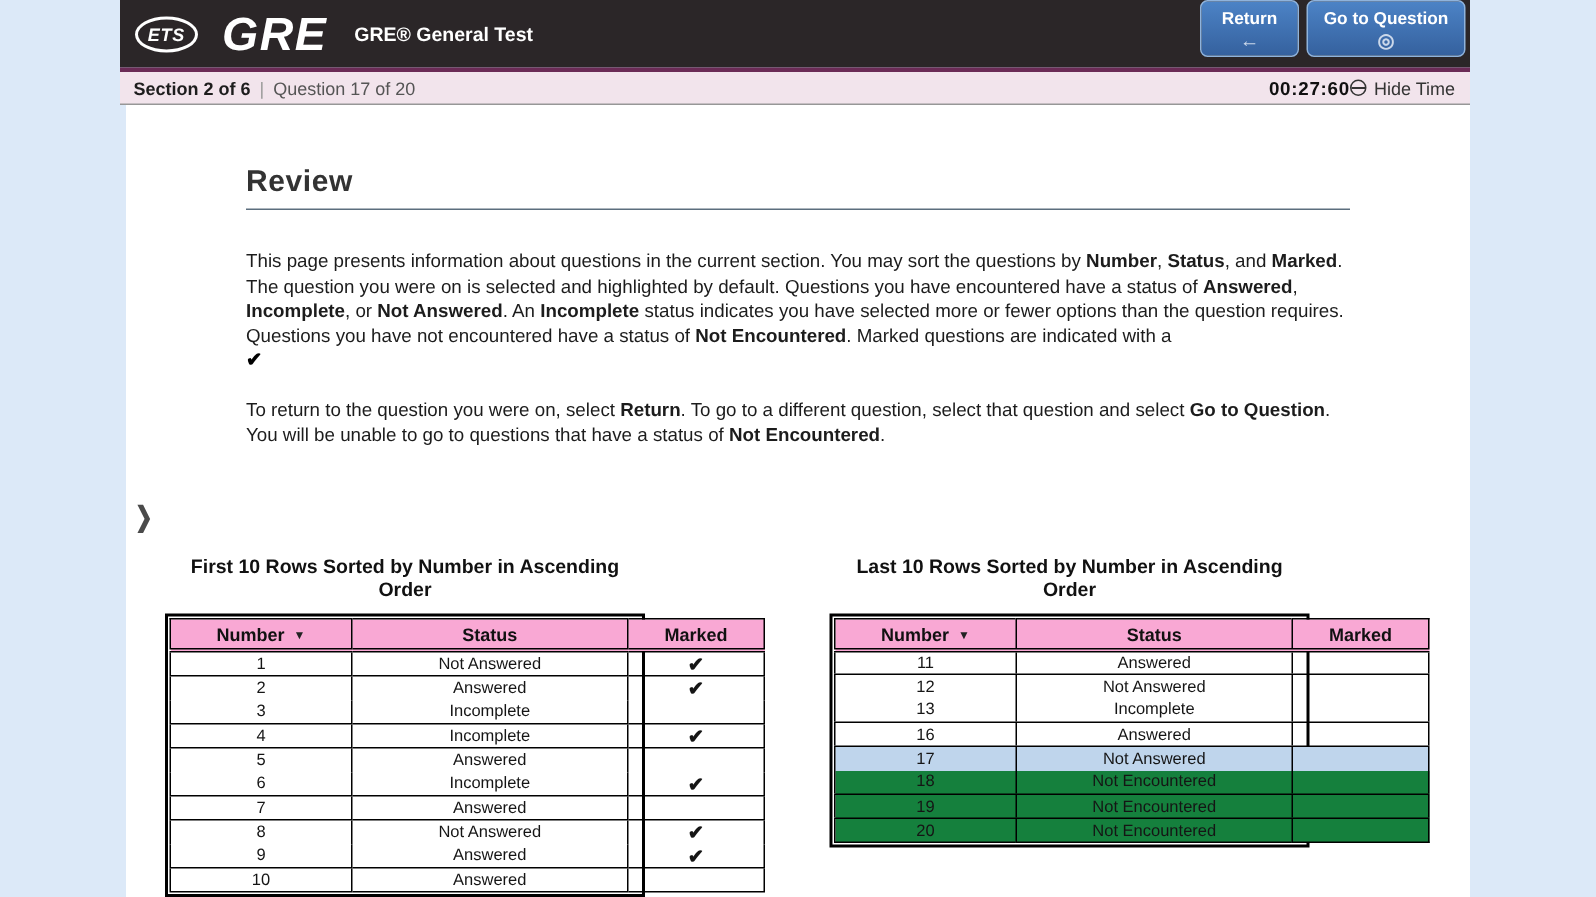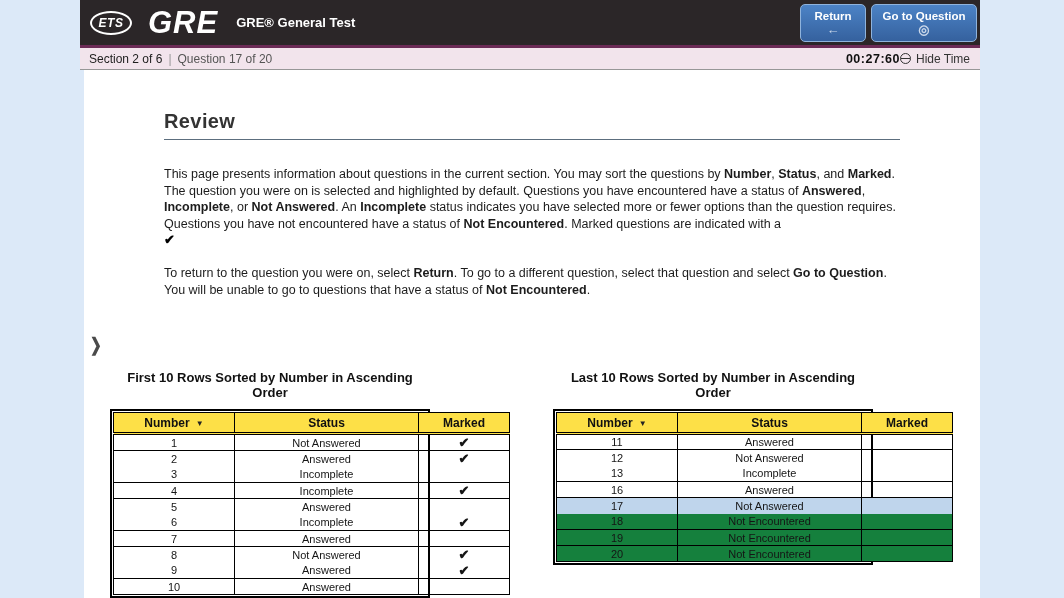--- a/index.html
+++ b/index.html
@@ -2,36 +2,36 @@
 <html><head>
 <meta charset="utf-8">
 <style>
   * { box-sizing: border-box; margin: 0; padding: 0; }
   html,body { width:1064px; height:598px; overflow:hidden; }
   body { background:#DCE9F8; font-family:"Liberation Sans", sans-serif; position:relative; }
 
   .window { position:absolute; left:80px; top:0; width:900px; height:598px; }
 
   
-  .topbar { height:45px; background:#2B2628; display:flex; align-items:center; justify-content:space-between; padding:0 3px 0 10px; }
+  .topbar { height:45px; background:#2B2628; display:flex; justify-content:space-between; padding:0 3px 0 10px; }
   .brand { display:flex; align-items:center; }
   .ets-oval { width:42px; height:24px; border:2px solid #fff; border-radius:50%; display:flex; align-items:center; justify-content:center; color:#fff; font-style:italic; font-weight:bold; font-size:12px; letter-spacing:0.5px; }
   .gre-mark { color:#fff; font-size:31px; font-weight:bold; font-style:italic; margin-left:16px; letter-spacing:1px; }
   .product { color:#fff; font-size:13px; font-weight:bold; margin-left:18px; }
   .topbar-buttons { display:flex; gap:5px; }
   .nav-btn { width:66px; height:38px; background:linear-gradient(#4C83C6,#35619E); border:1px solid #8FB3DC; border-radius:5px; color:#fff; font-weight:bold; font-size:11.5px; display:flex; flex-direction:column; align-items:center; justify-content:center; line-height:14px; cursor:pointer; font-family:inherit; }
   .nav-btn.wide { width:106px; }
   .btn-icon { color:#CBD8EA; font-size:13px; font-weight:bold; line-height:13px; }
 
   .accent-line { height:3px; background:#6B2B56; }
 
   
   .infobar { height:22px; background:#F2E4EC; border-bottom:1px solid #979797; display:flex; justify-content:space-between; align-items:center; padding:0 10px 0 9px; font-size:12px; }
   .infobar-left { display:flex; align-items:center; }
-  .section { font-weight:normal; color:#1d1d1d; }
+  .section { font-weight:bold; color:#1d1d1d; }
   .sep { color:#999; margin:0 6px; }
   .question { color:#555; }
   .infobar-right { display:flex; align-items:center; }
   .timer { font-weight:bold; color:#101010; font-size:12.5px; letter-spacing:0.5px; }
   .hide-time { display:flex; align-items:center; gap:5px; color:#333; cursor:pointer; }
   .clock-icon { width:11px; height:11px; border:1.5px solid #333; border-radius:50%; background:linear-gradient(transparent 42%, #333 42%, #333 58%, transparent 58%); }
 
   
   .content { position:absolute; left:4px; top:70px; width:896px; height:528px; background:#fff; }
   .content h1 { margin:40px 80px 0 80px; font-size:20px; color:#333; font-weight:bold; letter-spacing:0.4px; }
@@ -41,21 +41,21 @@
   .p2 { margin-top:17px; }
   .chevron { position:absolute; left:6px; top:266px; font-size:14px; font-weight:bold; color:#4a4a4a; transform:scaleY(1.3); cursor:pointer; }
 
   
   .table-block { position:absolute; top:300px; width:320px; }
   .table-block.left { left:26px; }
   .table-block.right { left:469px; }
   .tbl-title { text-align:center; font-weight:bold; font-size:13px; color:#111; margin-bottom:9px; }
   .tbl-frame { border:2px solid #000; padding:1px; background:#fff; }
   table { width:100%; border-collapse:collapse; border:1px solid #000; table-layout:fixed; }
-  th { background:#fde047; height:21px; font-size:12px; font-weight:bold; color:#111; border-bottom:3px double #000; }
+  th { background:#f9a8d4; height:21px; font-size:12px; font-weight:bold; color:#111; border-bottom:3px double #000; }
   .c0 { width:121px; } .c1 { width:184px; } .c2 { width:91px; }
   th.c1, td.c1, th.c2, td.c2 { border-left:1px solid #000; }
   td { height:16px; text-align:center; vertical-align:middle; font-size:11px; color:#151515; border-bottom:1px solid #000; }
   tbody tr:nth-child(3n+2) td { border-bottom:none; }
   td.mark { font-size:13px; font-weight:bold; }
   tr.selected td { background:#BFD5EC; }
   tr.disabled td { background:#15803d; }
   .sort-arrow { font-size:8px; margin-left:6px; position:relative; top:-1px; color:#222; }
 </style>
 </head>

